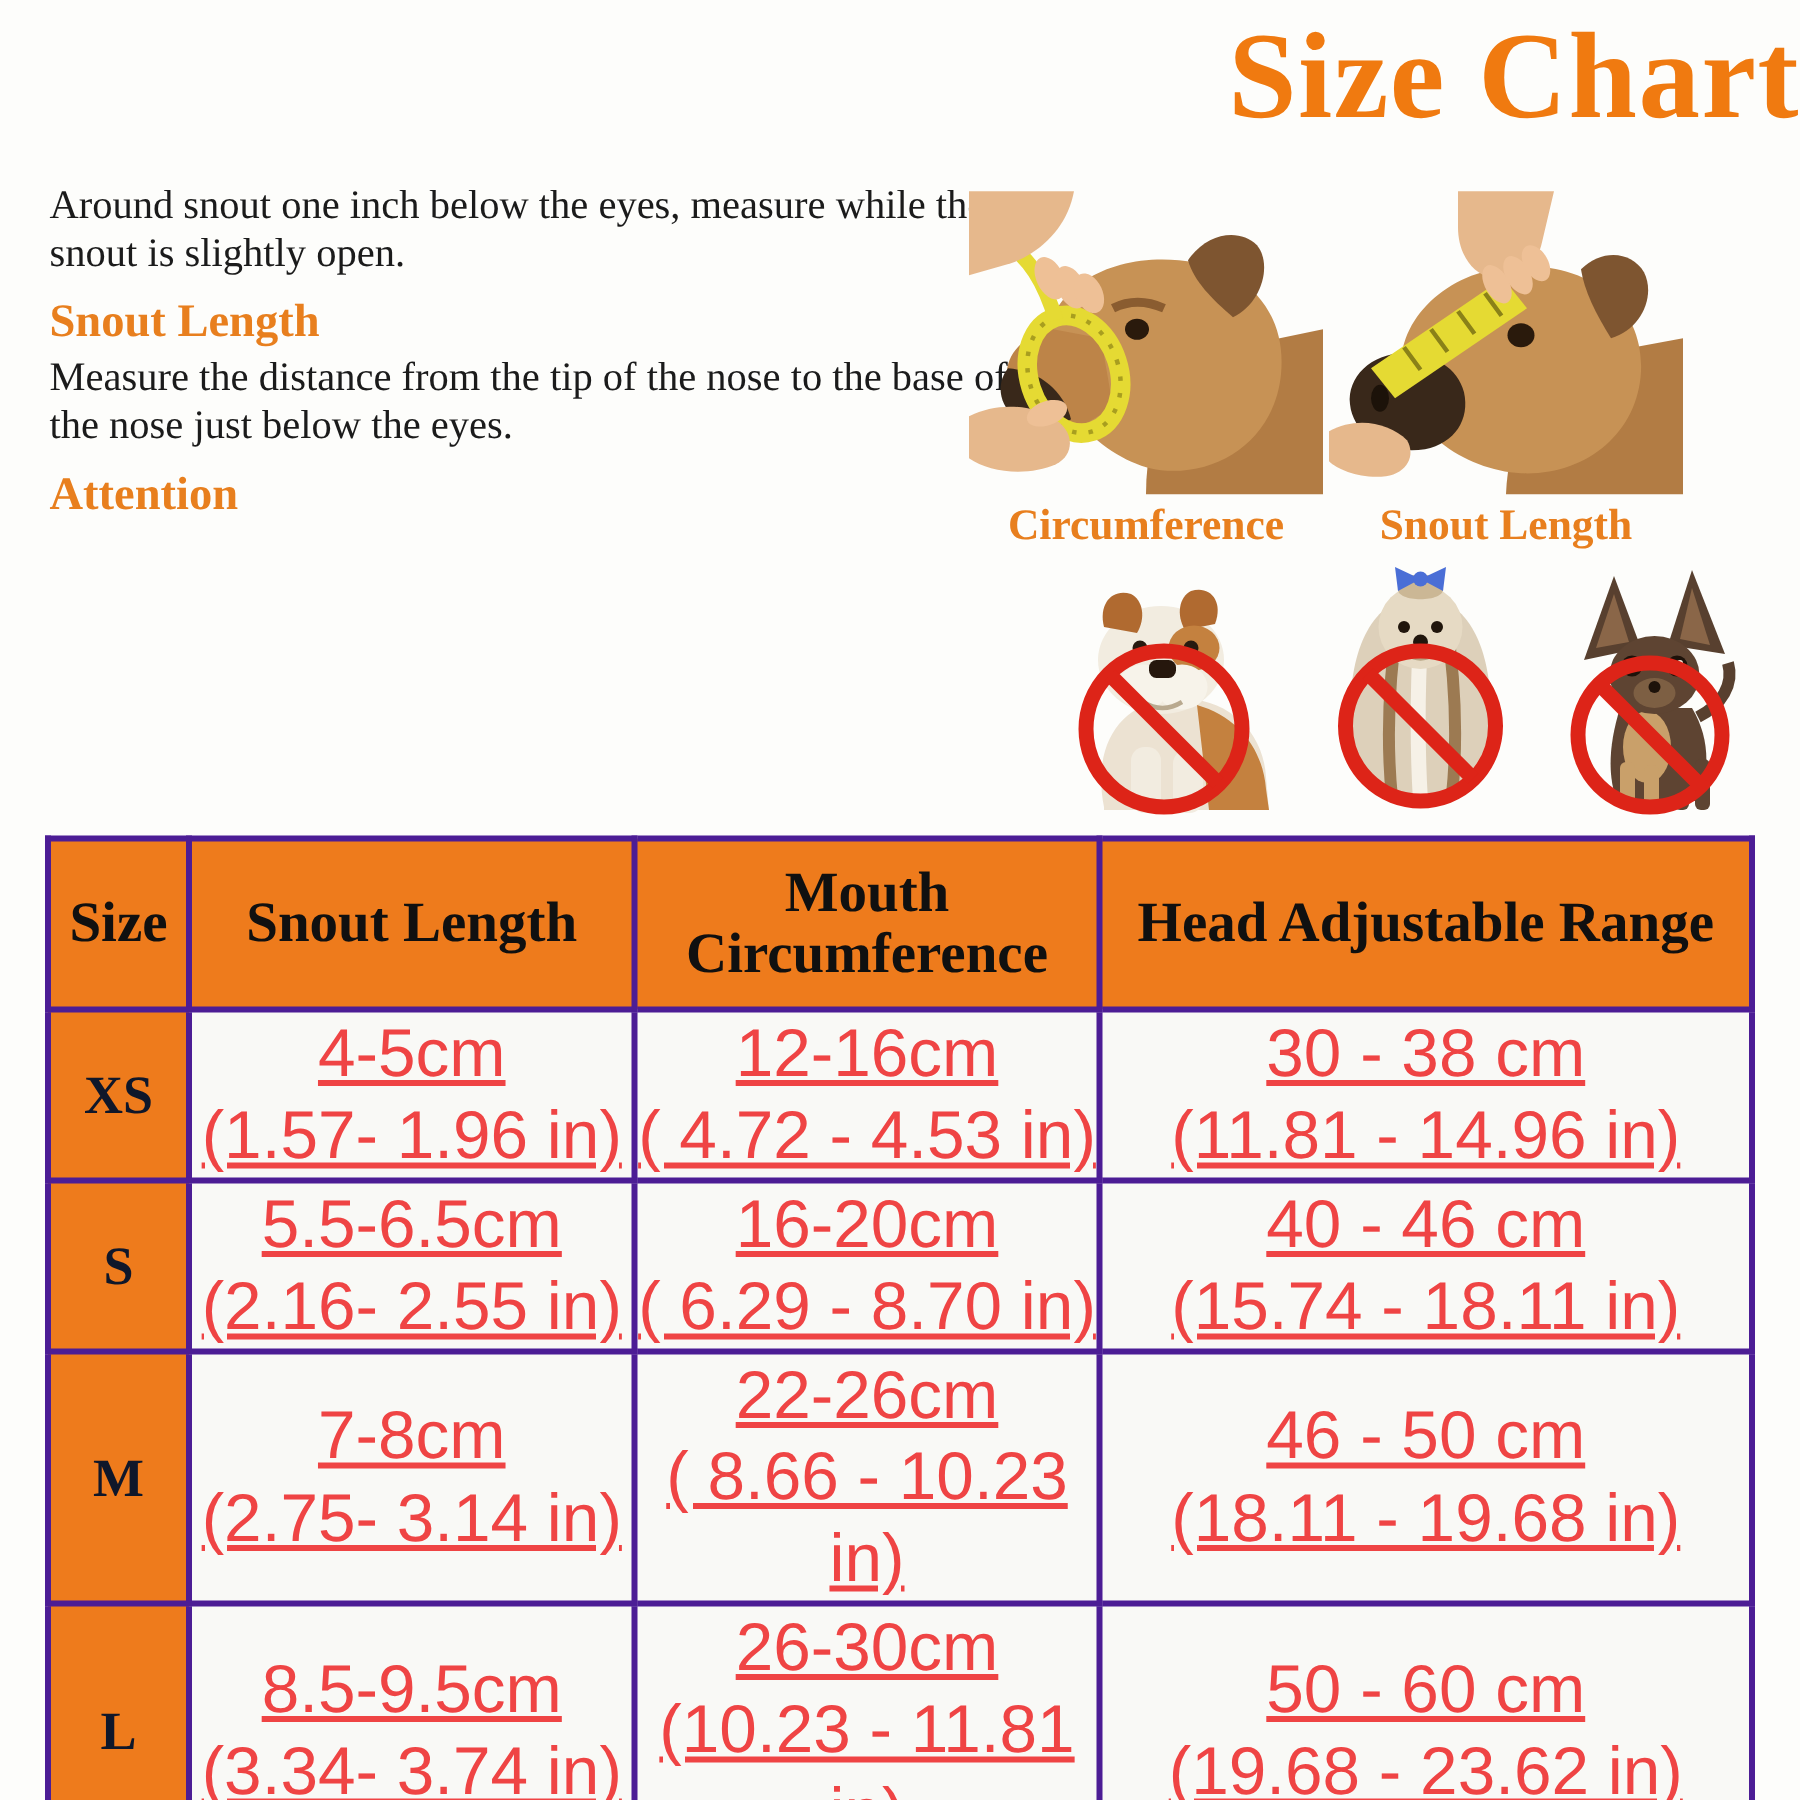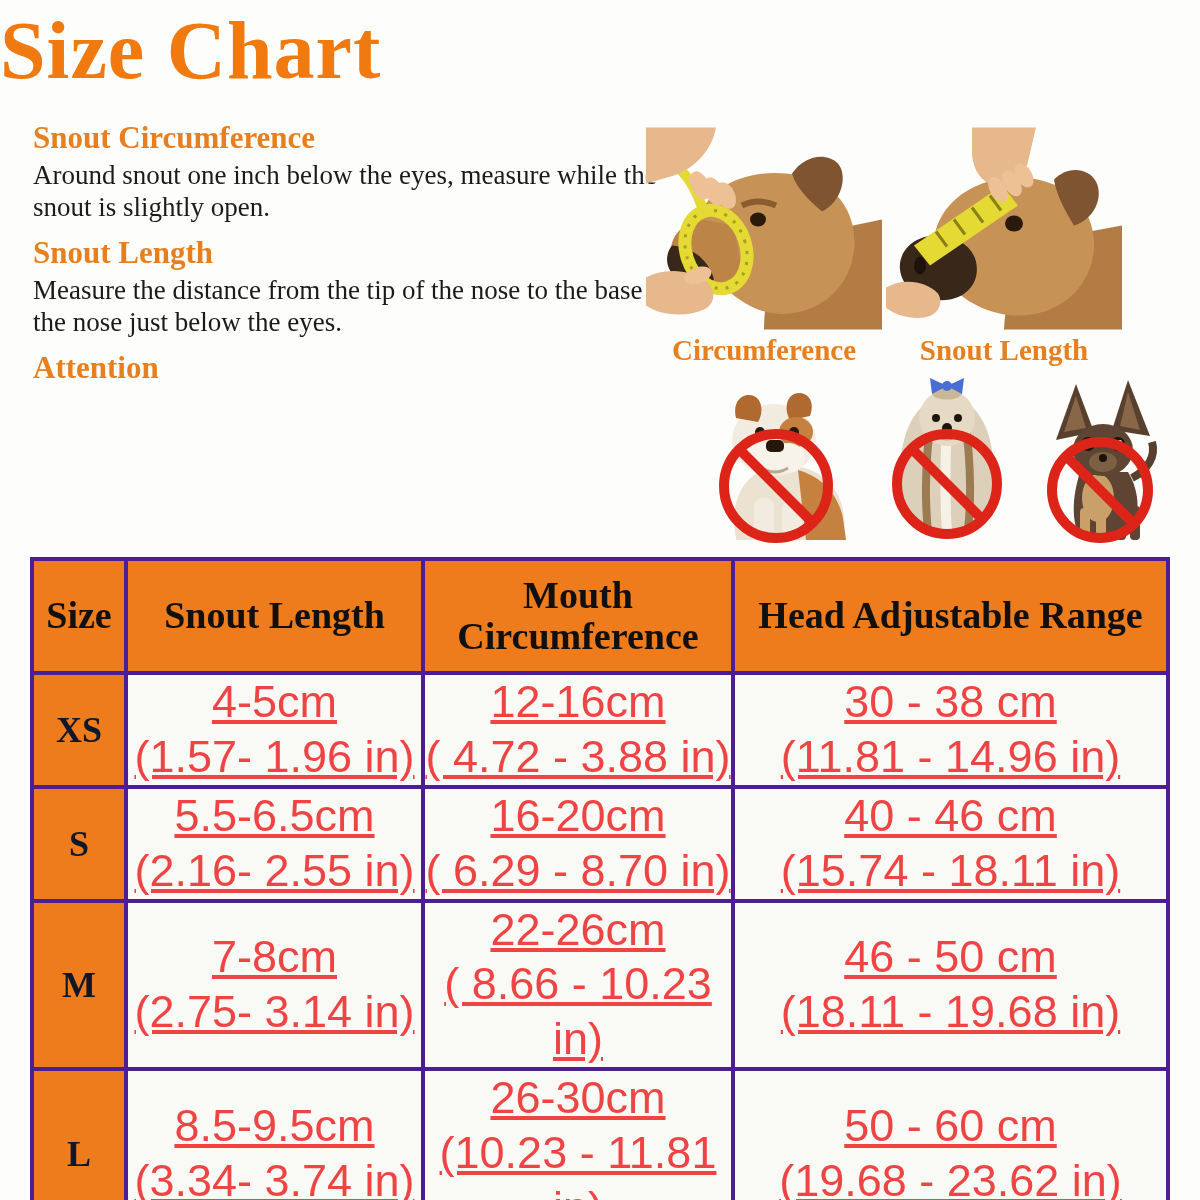--- a/index.html
+++ b/index.html
@@ -4,21 +4,21 @@
 <style>
   * { margin:0; padding:0; box-sizing:border-box; }
   html,body { background:#ffffff; }
   .canvas {
     position:relative; width:1200px; height:1200px;
     background:#fdfdfb; overflow:hidden;
     font-family:"Liberation Serif", serif; color:#161616;
   }
   .title {
     position:absolute; top:4px; left:0; width:100%;
-    text-align:left; font-weight:bold; font-size:82px;
+    text-align:right; font-weight:bold; font-size:82px;
     color:#f07a10; letter-spacing:1px;
   }
   .instructions { position:absolute; left:33px; top:120px; width:645px; }
   .sec-head { font-size:31px; font-weight:bold; color:#e87f1e; margin:0 0 3px 0; }
   .sec-body { font-size:27px; line-height:1.2; color:#1b1b1b; margin:0 0 11px 0; }
   .warning {
     position:absolute; left:33px; top:468px; width:680px;
     font-size:27px; font-weight:bold; color:#cf2a22; line-height:1.33;
   }
   .photo { position:absolute; width:236px; height:203px; }
@@ -59,21 +59,20 @@
 </style>
 </head>
 <body>
 
 <div class="canvas">
 
   <div class="title">Size Chart</div>
 
   <div class="instructions">
     <div>
-      <div class="sec-head">Snout Circumference</div>
       <p class="sec-body">Around snout one inch below the eyes, measure while the snout is slightly open.</p>
     </div>
     <div>
       <div class="sec-head">Snout Length</div>
       <p class="sec-body">Measure the distance from the tip of the nose to the base of the nose just below the eyes.</p>
     </div>
     <div>
       <div class="sec-head">Attention</div>
     </div>
   </div>
@@ -216,21 +215,21 @@
     </thead>
     <tbody>
       <tr>
         <td class="size-cell">XS</td>
         <td class="val-cell">
           <span>4-5cm</span>
           <span>(1.57- 1.96 in)</span>
         </td>
         <td class="val-cell">
           <span>12-16cm</span>
-          <span>( 4.72 - 3.88 in)</span>
+          <span>( 4.72 - 4.53 in)</span>
         </td>
         <td class="val-cell">
           <span>30 - 38 cm</span>
           <span>(11.81 - 14.96 in)</span>
         </td>
       </tr>
       <tr>
         <td class="size-cell">S</td>
         <td class="val-cell">
           <span>5.5-6.5cm</span>

